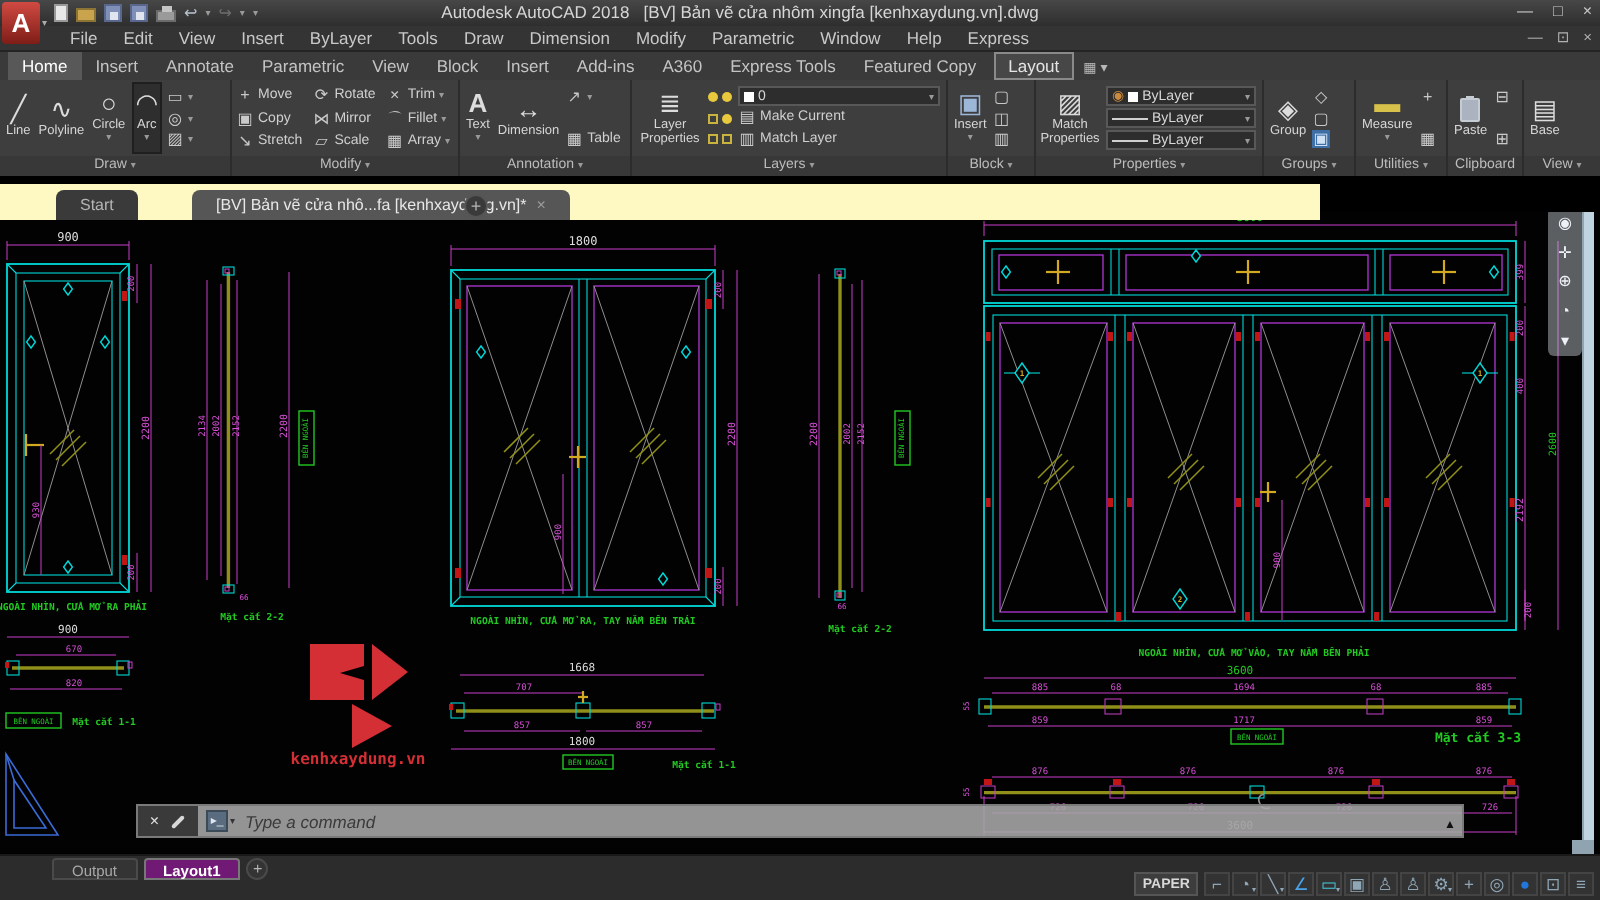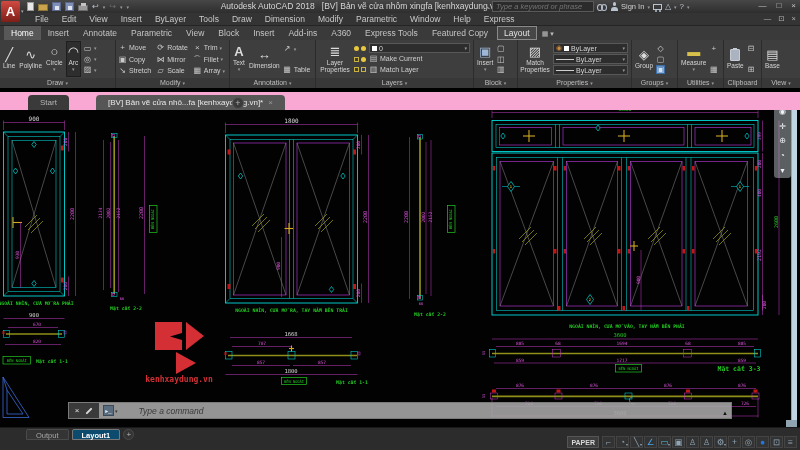--- a/index.html
+++ b/index.html
@@ -60,21 +60,21 @@
   .modgrid{display:flex;gap:5px}
   .modcol{display:flex;flex-direction:column;justify-content:space-between;padding:1px 0}
   .combo{display:flex;align-items:center;background:#2d2d2d;border:1px solid #585858;height:10px;font-size:7px;color:#d8d8d8;padding:0 2px;gap:2px}
   .swatch{width:5px;height:5px;background:#fff;display:inline-block}
   .lineglyph{width:18px;height:1px;background:#cfcfcf;display:inline-block}
   .bulb{width:5px;height:5px;border-radius:50%;background:#e8c93e;display:inline-block}
   .lock{width:5px;height:5px;border:1px solid #c9b23e;display:inline-block}
   .clipicon{width:10px;height:12px;border:1px solid #c6ccd4;background:#aab3bf;position:relative;border-radius:1px;margin-bottom:1px}
   .clipicon::before{content:"";position:absolute;top:-2px;left:2px;width:4px;height:2px;background:#c6ccd4}
   
-  #doctabs{position:absolute;left:0;top:92px;width:800px;height:18px;background:#f9a8d4;z-index:26}
+  #doctabs{position:absolute;left:0;top:92px;width:660px;height:18px;background:#fef9c3;z-index:26}
   .dtab{position:absolute;top:3px;height:15px;font-size:8px;line-height:15px;padding:0 12px;border-radius:4px 4px 0 0;white-space:nowrap}
   #tab-start{left:28px;background:#3a3a3a;color:#b5b5b5}
   #tab-drawing{left:96px;background:#565656;color:#e8e8e8}
   #tab-drawing .closex{color:#9a9a9a;margin-left:5px;font-size:8px}
   #tab-plus{position:absolute;left:232px;top:5px;width:12px;height:12px;background:#3a3a3a;border:1px solid #555;border-radius:6px;color:#b5b5b5;font-size:9px;line-height:10px;text-align:center}
   
   #canvas{position:absolute;left:0;top:106px;width:800px;height:321px;background:#020202;overflow:hidden}
   svg text{font-family:"DejaVu Sans Mono",monospace;text-anchor:middle}
   .c{stroke:#00d9d9;fill:none;stroke-width:.9}
   .c2{stroke:#00d9d9;fill:none;stroke-width:.55}
@@ -102,27 +102,27 @@
   #navbar{position:absolute;left:774px;top:-2px;width:17px;height:74px;background:rgba(200,208,216,.45);border-radius:3px;z-index:5;display:flex;flex-direction:column;align-items:center;justify-content:space-around;color:#eef2f6;font-size:8px}
   #vscroll{position:absolute;left:791px;top:0;width:6px;height:321px;background:#bfd3e0;border-left:1px solid #8fa3b0;z-index:5}
   #scrollcorner{position:absolute;left:786px;top:314px;width:11px;height:7px;background:#8fa3b0;z-index:6}
   
   #cmdbar{position:absolute;left:68px;top:402px;width:664px;height:17px;background:rgba(168,168,168,.88);border:1px solid #7a7a7a;display:flex;align-items:center;z-index:20}
   #cmdleft{width:30px;height:15px;background:#3a3a3a;display:flex;align-items:center;justify-content:space-around;padding:0 3px}
   #cmdclose{color:#e0e0e0;font-size:8px}
   .wrenchicon{width:8px;height:2px;background:#d8d8d8;transform:rotate(-45deg);border-radius:1px}
   #cmdicon{margin-left:4px;width:11px;height:11px;background:#5a6c80;border:1px solid #3c4a58;color:#dfe8f0;font-size:6px;line-height:11px;text-align:center}
   #cmdcaret{font-size:5px;color:#333;margin-left:1px}
-  #cmdtext{margin-left:21px;font-size:8.5px;font-style:italic;color:#3a3a3a}
+  #cmdtext{margin-left:5px;font-size:8.5px;font-style:italic;color:#3a3a3a}
   #cmdresize{position:absolute;right:3px;bottom:2px;font-size:6px;color:#111}
   
   #footer{position:absolute;left:0;top:427px;width:800px;height:23px;background:#2c2c2c;border-top:1px solid #191919;z-index:30}
   #layouttabs{position:absolute;left:26px;top:1px;display:flex;gap:3px;align-items:center}
   .ltab{height:11px;font-size:7.5px;line-height:11px;padding:0 9px;border:1px solid #4a4a4a;background:#343434;color:#a8a8a8;border-radius:2px 2px 0 0}
-  .ltab.active{background:#0c4a6e;color:#fff;font-weight:bold;border-color:#777}
+  .ltab.active{background:#701a75;color:#fff;font-weight:bold;border-color:#777}
   #ltab-plus{width:11px;height:11px;border:1px solid #4a4a4a;border-radius:6px;background:#343434;color:#b5b5b5;font-size:8px;line-height:9px;text-align:center}
   #statusrow{position:absolute;right:3px;bottom:2px;display:flex;gap:1px;align-items:center}
   #paperbtn{height:12px;background:#3d3d3d;border:1px solid #555;color:#d8d8d8;font-size:7px;font-weight:bold;line-height:11px;padding:0 3px;margin-right:2px}
   .sticon{width:13px;height:12px;background:#333;border:1px solid #444;color:#8fa6b6;font-size:8.5px;line-height:11px;text-align:center;position:relative}
   .sticon .stcaret{position:absolute;right:0;bottom:0;font-size:4px;color:#8fa6b6;line-height:4px}
   .sticon.hl{color:#45c8dc}
   .sticon.blu{color:#4aa3e8}
   .sticon.perf{color:#2277dd}
 </style>
 </head>
@@ -139,33 +139,20 @@
       <span class="qi qi-plot"></span>
       <span class="qarr">↩</span>
         <span class="qcaret">▾</span>
       <span class="qarr dis">↪</span>
         <span class="qcaret">▾</span>
       <span class="qcaret">▾</span>
     </div>
     <div id="titletext">
       <span>Autodesk AutoCAD 2018</span>&nbsp;&nbsp;
       <span>[BV] Bản vẽ cửa nhôm xingfa [kenhxaydung.vn].dwg</span>
-    </div>
-    <div id="searchwrap">
-      <span style="font-size:6px;color:#9a9a9a">▸</span>
-      <input id="searchbox" placeholder="Type a keyword or phrase" style="">
-      <span class="binoc"></span>
-      <span class="person"></span>
-      <span id="signintext">Sign In</span>
-      <span style="font-size:5px;color:#9a9a9a">▾</span>
-      <span class="cart"></span>
-      <span class="tbicon">△</span>
-      <span style="font-size:5px;color:#9a9a9a">▾</span>
-      <span class="tbicon">?</span>
-      <span style="font-size:5px;color:#9a9a9a">▾</span>
     </div>
     <div id="winbtns">
       <span>—</span>
       <span>□</span>
       <span>×</span>
     </div>
   </div>
   <div id="appbtn">A</div>
   <div id="appcaret">▾</div>
 

